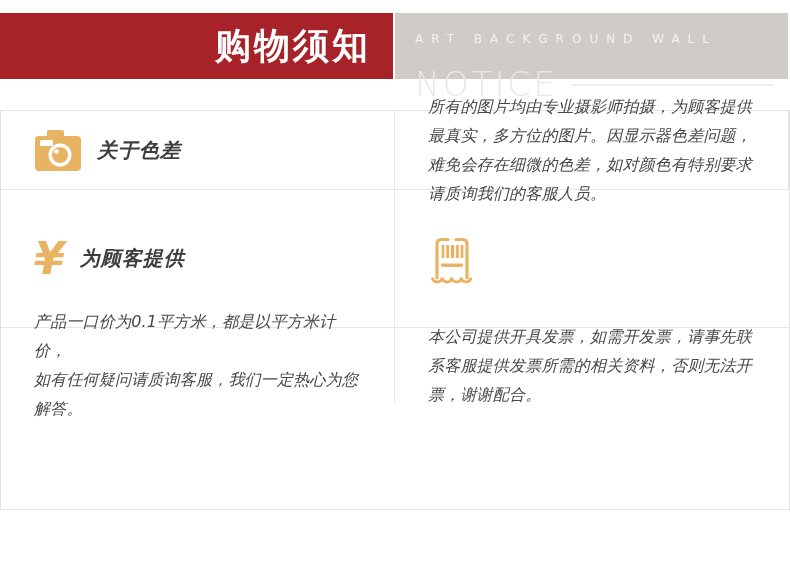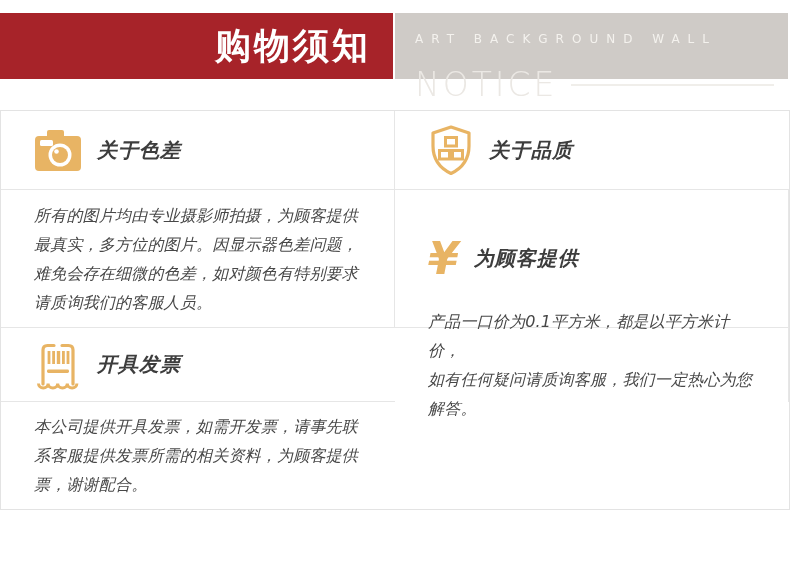--- a/index.html
+++ b/index.html
@@ -93,31 +93,20 @@
           <rect x="1" y="7" width="46" height="35" rx="4" fill="#e8b464"></rect>
           <rect x="6" y="11" width="13" height="6" rx="1.5" fill="#ffffff"></rect>
           <circle cx="26" cy="26" r="11.5" fill="#ffffff"></circle>
           <circle cx="26" cy="26" r="8" fill="#e8b464"></circle>
           <circle cx="22.5" cy="22.5" r="2.3" fill="#ffffff"></circle>
         </svg>
       </span>
       <h2>关于色差</h2>
     </div>
 
-    <div class="cell head-cell sep">
-      <span class="icon-wrap">
-        <svg width="46" height="52" viewBox="0 0 46 52" aria-hidden="true">
-          <path d="M23 3 L5 9 V22 C5 35.5 12.5 44.5 23 49.5 C33.5 44.5 41 35.5 41 22 V9 Z" fill="none" stroke="#e8b464" stroke-width="3.2" stroke-linejoin="round"></path>
-          <rect x="17.5" y="13.5" width="11" height="8.5" fill="none" stroke="#e8b464" stroke-width="3"></rect>
-          <rect x="11.5" y="26.5" width="10" height="8.5" fill="none" stroke="#e8b464" stroke-width="3"></rect>
-          <rect x="24.5" y="26.5" width="10" height="8.5" fill="none" stroke="#e8b464" stroke-width="3"></rect>
-        </svg>
-      </span>
-      <h2>关于品质</h2>
-    </div>
 
     <div class="cell body-cell col-l sep">
       <p>所有的图片均由专业摄影师拍摄，为顾客提供
 最真实，多方位的图片。因显示器色差问题，
 难免会存在细微的色差，如对颜色有特别要求
 请质询我们的客服人员。</p>
     </div>
 
 
     <div class="cell head-cell col-l sep">
@@ -132,29 +121,28 @@
           <path d="M39 45 V11 Q39 6.5 34.5 6.5 H28" fill="none" stroke="#e8b464" stroke-width="3.2" stroke-linecap="round"></path>
           <path d="M4.5 44.5 a4.8 4.5 0 0 0 9.6 0 a4.8 4.5 0 0 0 9.6 0 a4.8 4.5 0 0 0 9.6 0 a4.8 4.5 0 0 0 9.6 0" fill="none" stroke="#e8b464" stroke-width="3"></path>
           <rect x="13.6" y="12" width="2.8" height="13" fill="#e8b464"></rect>
           <rect x="18.2" y="12" width="2.8" height="13" fill="#e8b464"></rect>
           <rect x="22.8" y="12" width="3.4" height="13" fill="#e8b464"></rect>
           <rect x="28" y="12" width="2.8" height="13" fill="#e8b464"></rect>
           <rect x="32.6" y="12" width="2.8" height="13" fill="#e8b464"></rect>
           <rect x="13" y="30.5" width="22" height="3.4" rx="1.4" fill="#e8b464"></rect>
         </svg>
       </span>
-      <h2>开具发票</h2>
     </div>
 
     <div class="cell body-cell col-l">
       <p>产品一口价为0.1平方米，都是以平方米计价，
 如有任何疑问请质询客服，我们一定热心为您
 解答。</p>
     </div>
 
     <div class="cell body-cell">
       <p>本公司提供开具发票，如需开发票，请事先联
-系客服提供发票所需的相关资料，为顾客提供
+系客服提供发票所需的相关资料，否则无法开
 票，谢谢配合。</p>
     </div>
 
   </main>
 </div>
 
 </body></html>

